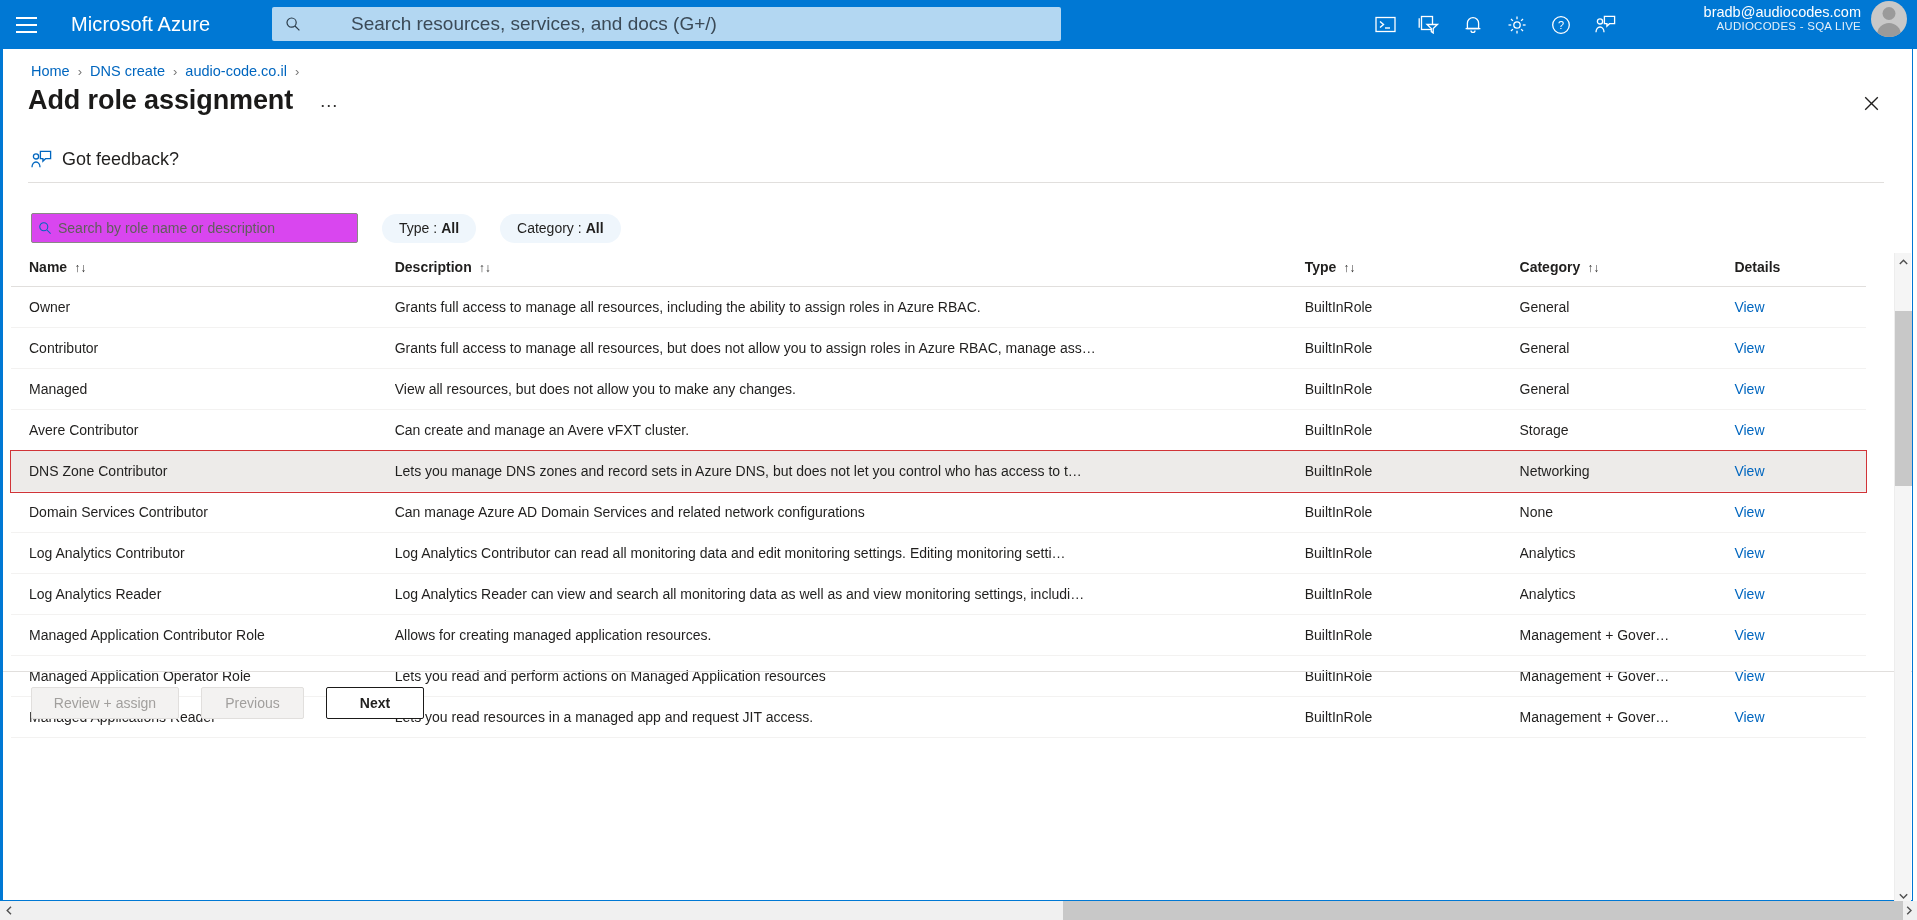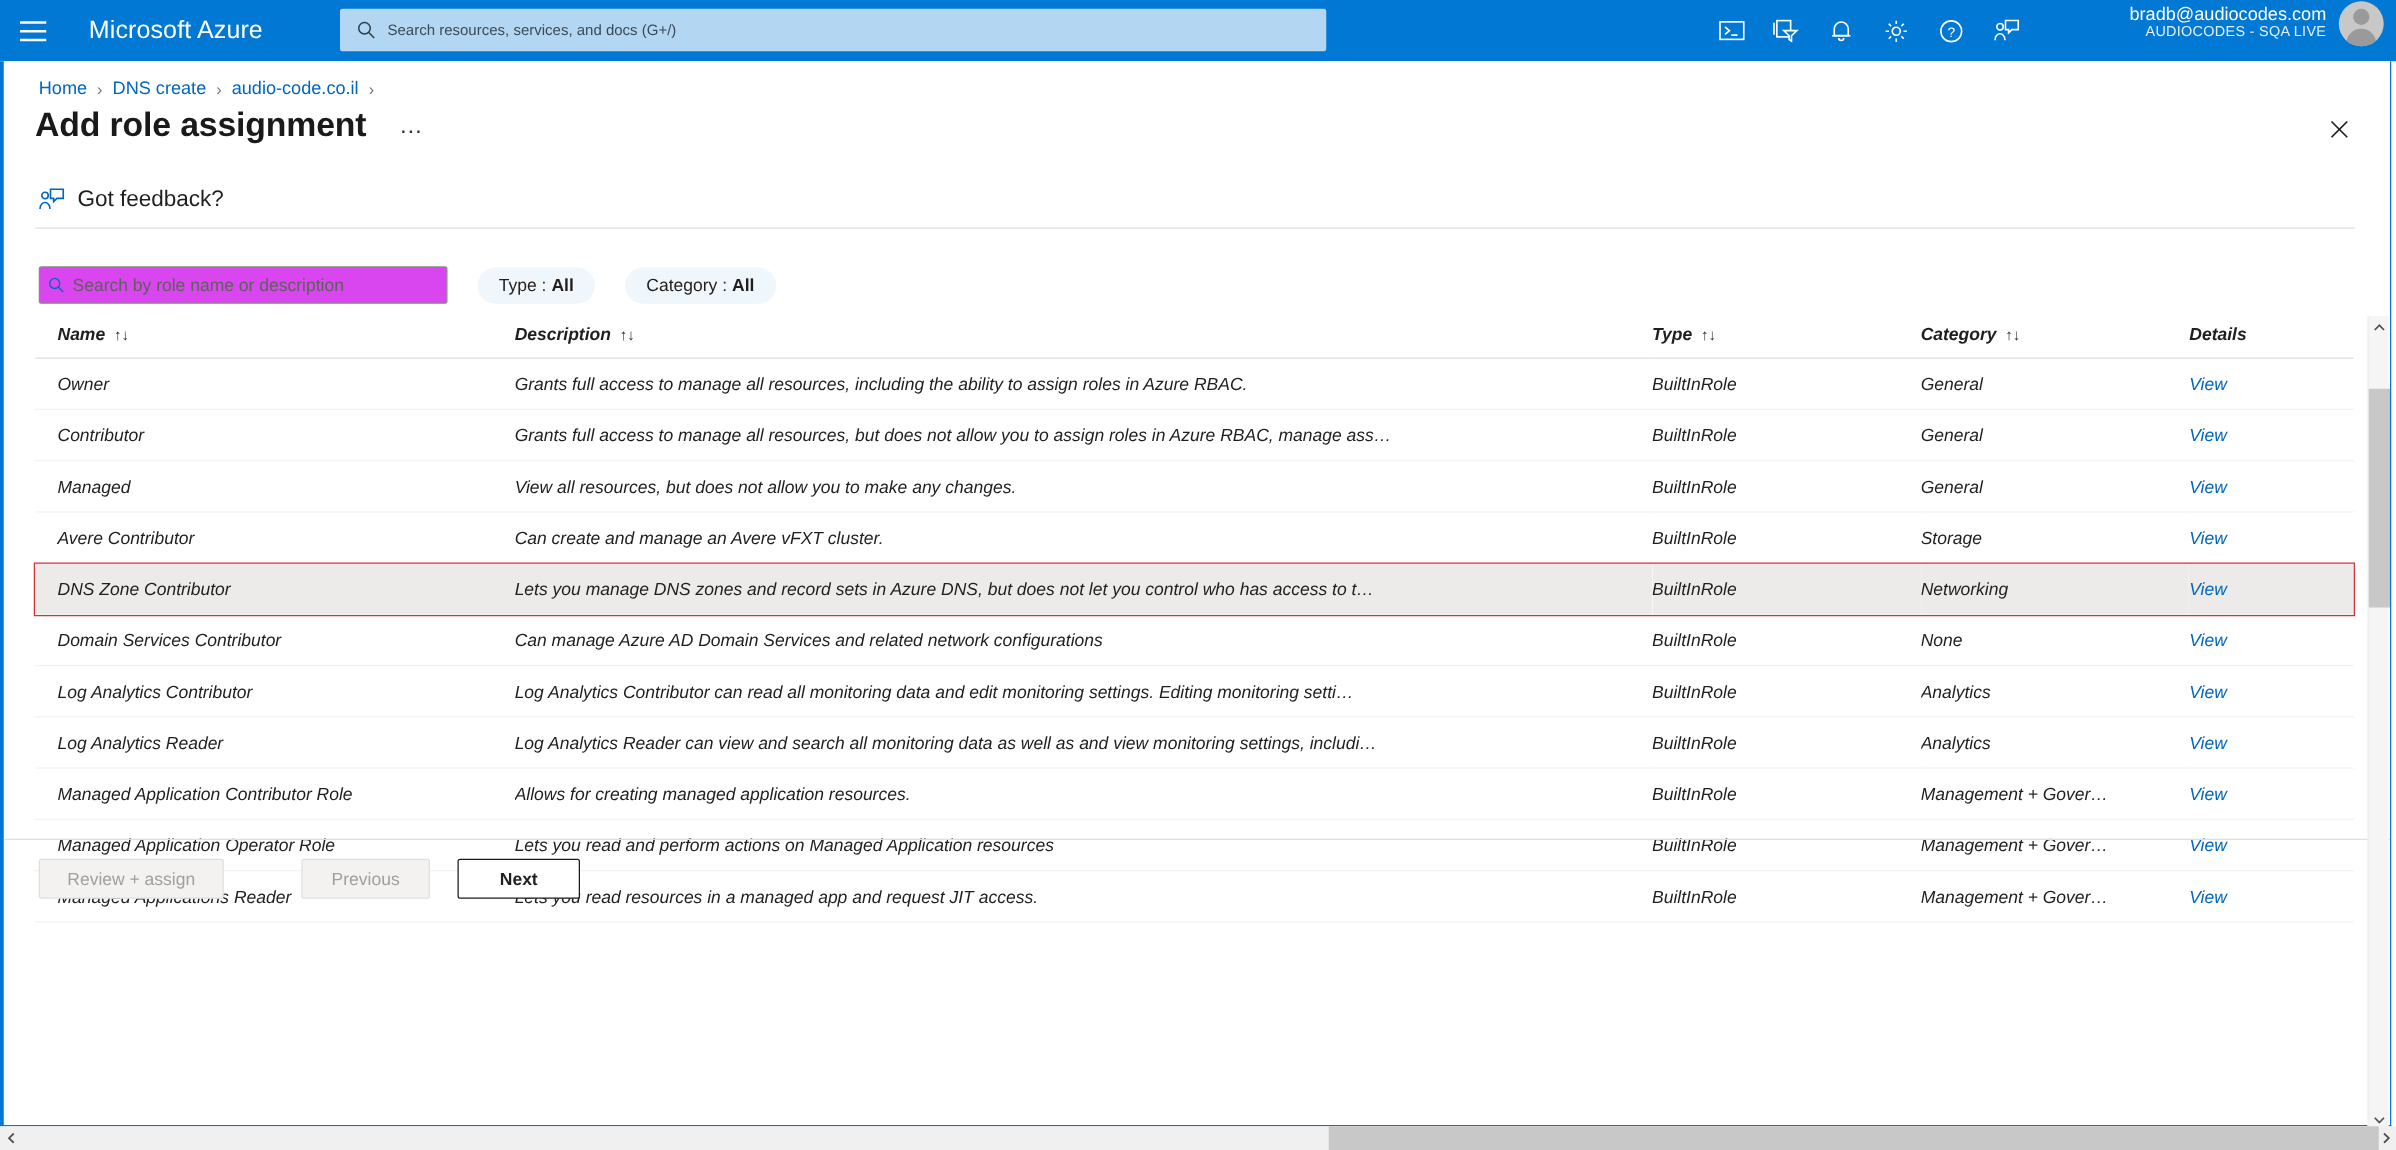--- a/index.html
+++ b/index.html
@@ -44,21 +44,21 @@
     background: #b3d7f2; border: none; border-radius: 2px;
     display: flex; align-items: center;
   }
   .searchwrap .mag {
     width: 30px; display: flex; align-items: center; justify-content: center;
     margin-left: 6px;
   }
   .searchwrap input {
     flex: 1; border: none; outline: none; background: transparent;
     font-family: "Liberation Sans", sans-serif;
-    font-size: 12px; color: #1b1b1b; padding-left: 2px;
+    font-size: 19px; color: #1b1b1b; padding-left: 2px; margin-left: 41px;
   }
   .searchwrap input::placeholder { color: #3b4a57; opacity: 1; }
 
   .topicons { position: absolute; right: 290px; top: 0; height: 49px; display: flex; align-items: center; }
   .topicon {
     width: 44px; height: 49px; display: flex; align-items: center; justify-content: center;
     cursor: pointer;
   }
   .account {
     position: absolute; right: 10px; top: 0; height: 37px;
@@ -143,21 +143,21 @@
   .role-search input::placeholder { color: #605e5c; opacity: 1; }
 
   .pill {
     height: 29px; padding: 0 17px; border-radius: 15px;
     background: #eff6fc; color: #201f1e; font-size: 14px;
     display: flex; align-items: center; cursor: pointer; white-space: nowrap;
   }
   .pill b { font-weight: 700; margin-left: 4px; }
 
   
-  .table-area { position: absolute; left: 25px; top: 206px; width: 1855px; font-style: italic; }
+  .table-area { position: absolute; left: 8px; top: 206px; width: 1855px; }
   .tbl { width: 100%; border-collapse: collapse; table-layout: fixed; }
   .tbl th {
     text-align: left; font-size: 14px; font-weight: 600; color: #201f1e;
     padding: 4px 0 11px 0; border-bottom: 1px solid #e1dfdd;
     white-space: nowrap;
   }
   .tbl th .sortarrows { font-size: 12px; margin-left: 7px; color: #323130; font-weight: 400; }
   .tbl td {
     font-size: 14px; color: #201f1e; padding: 0; height: 41px;
     border-bottom: 1px solid #f3f2f1; vertical-align: middle;
@@ -188,21 +188,21 @@
     display: flex; align-items: center; justify-content: center;
     font-size: 14px; font-family: "Liberation Sans", sans-serif;
     border-radius: 2px; cursor: pointer; background: #f3f2f1;
     border: 1px solid #e1dfdd; color: #a19f9d;
   }
   .btn.disabled { color: #a19f9d; cursor: default; }
   .btn.primary-outline {
     background: #ffffff; border: 1px solid #1b1a19; color: #201f1e; font-weight: 600;
     min-width: 98px;
   }
-  .btn.prev { min-width: 103px; margin-left: 40px; }
+  .btn.prev { min-width: 103px; }
 
   
   .vscroll {
     position: absolute; right: 1px; top: 204px; width: 17px; height: 651px;
     background: #f5f5f5; border-left: 1px solid #ededed;
   }
   .vscroll .thumb {
     position: absolute; left: 0; top: 58px; width: 17px; height: 175px; background: #c8c8c8;
   }
   .vsc-arrow {

